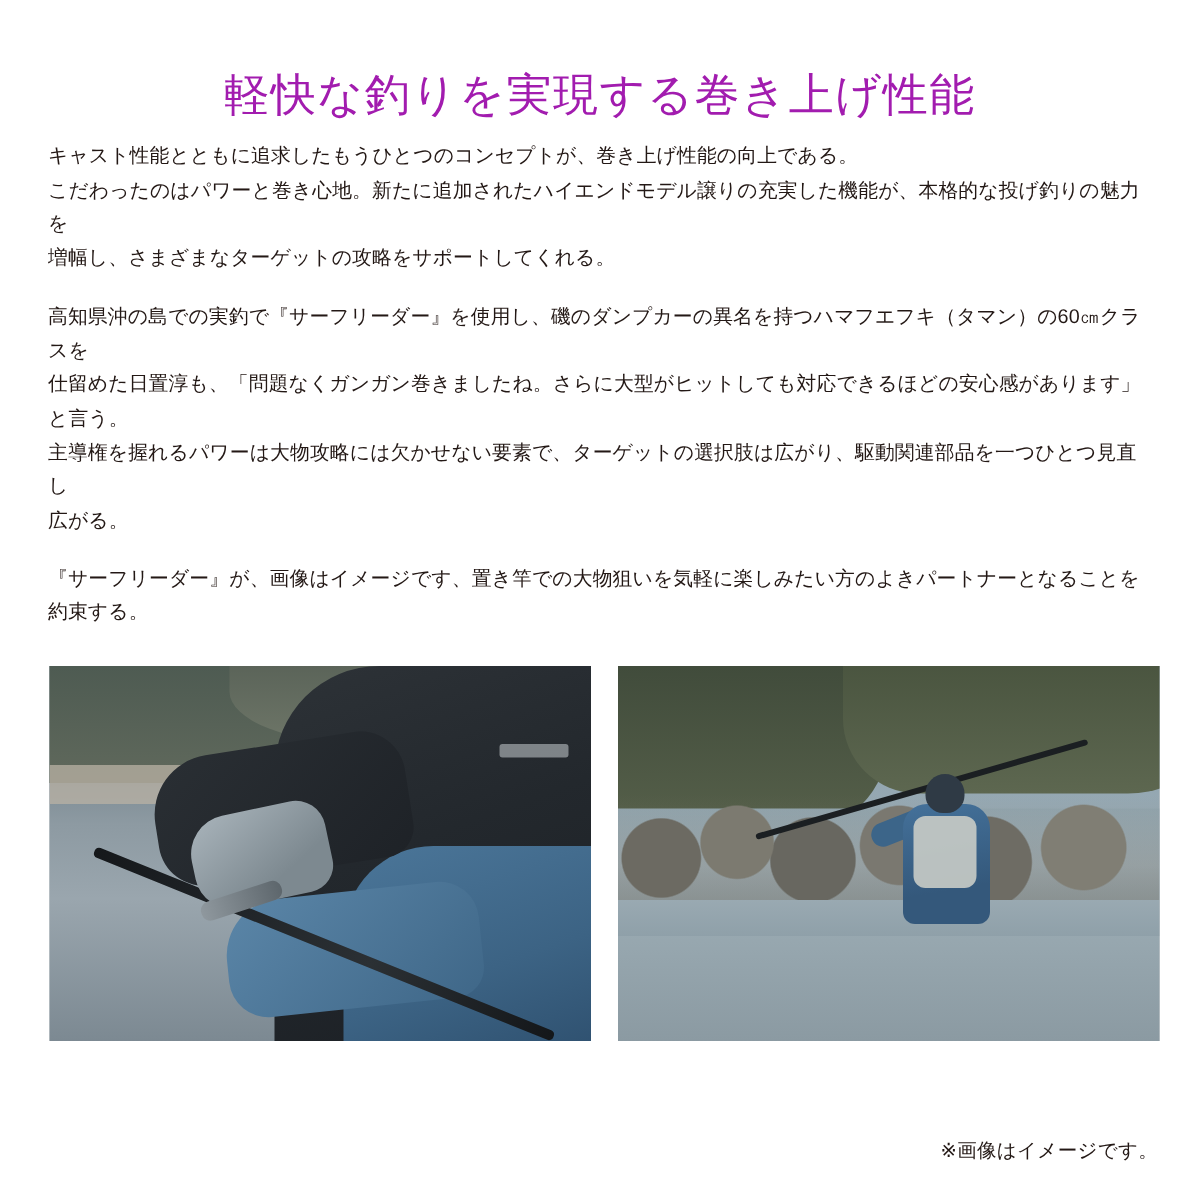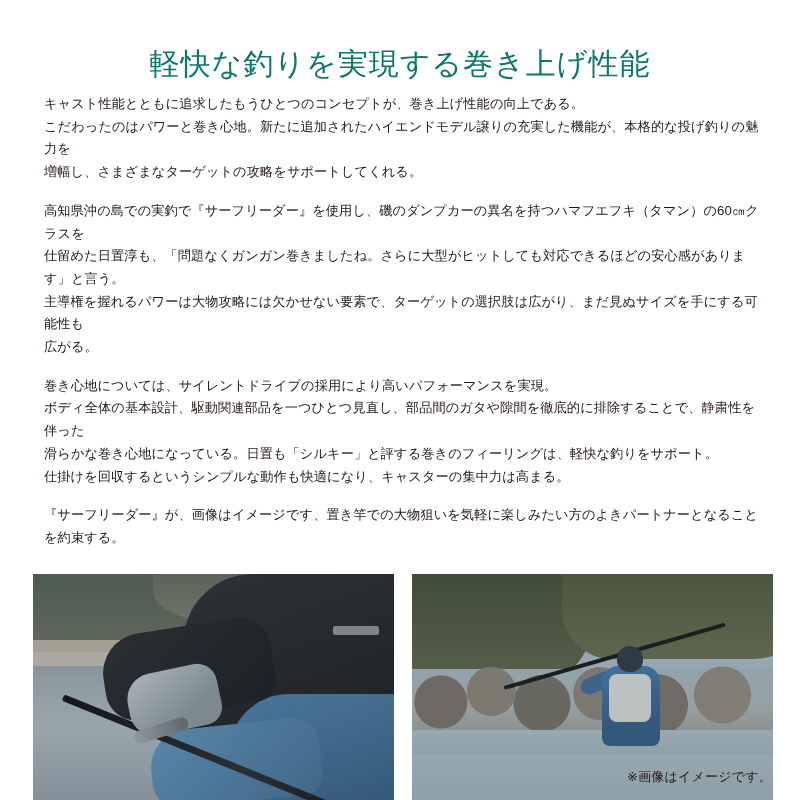--- a/index.html
+++ b/index.html
@@ -19,34 +19,34 @@
     width: 800px;
     height: 800px;
     box-sizing: border-box;
     padding: 0 28px;
   }
   .heading {
     text-align: center;
     font-size: 30px;
     font-weight: 400;
     letter-spacing: 1px;
-    color: #0f766e;
+    color: #a21caf;
     margin: 0;
     padding-top: 44px;
     padding-bottom: 10px;
     line-height: 1.3;
   }
   .body-copy {
     padding: 0 4px;
   }
   .para {
     font-size: 13.2px;
     line-height: 1.72;
     color: #231815;
-    margin: 0 0 16px 12px;
+    margin: 0 0 16px 0;
     letter-spacing: 0.1px;
   }
   .para:last-child {
     margin-bottom: 0;
   }
   .figures {
     display: flex;
     gap: 18px;
     margin-top: 24px;
     padding: 0 5px;
@@ -57,21 +57,21 @@
   .photo {
     width: 361px;
     height: 250px;
     overflow: hidden;
     position: relative;
     background: #7f8b93;
   }
   .disclaimer {
     position: absolute;
     right: 28px;
-    bottom: 14px;
+    bottom: 24px;
     font-size: 13px;
     color: #231815;
     letter-spacing: 0.2px;
   }
 
   
   .p1-sea {
     position: absolute; left: 0; top: 0; width: 100%; height: 100%;
     background: linear-gradient(180deg, #5f6f77 0%, #6b7b84 18%, #8d9aa2 42%, #9aa6ae 62%, #7c8992 100%);
   }
@@ -194,26 +194,22 @@
 <div class="page">
 
   <h1 class="heading">軽快な釣りを実現する巻き上げ性能</h1>
 
   <div class="body-copy">
     <p class="para" style="white-space:pre-line">キャスト性能とともに追求したもうひとつのコンセプトが、巻き上げ性能の向上である。
 こだわったのはパワーと巻き心地。新たに追加されたハイエンドモデル譲りの充実した機能が、本格的な投げ釣りの魅力を
 増幅し、さまざまなターゲットの攻略をサポートしてくれる。</p>
     <p class="para" style="white-space:pre-line">高知県沖の島での実釣で『サーフリーダー』を使用し、磯のダンプカーの異名を持つハマフエフキ（タマン）の60㎝クラスを
 仕留めた日置淳も、「問題なくガンガン巻きましたね。さらに大型がヒットしても対応できるほどの安心感があります」と言う。
-主導権を握れるパワーは大物攻略には欠かせない要素で、ターゲットの選択肢は広がり、まだ見ぬサイズを手にする可能性も
+主導権を握れるパワーは大物攻略には欠かせない要素で、ターゲットの選択肢は広がり、駆動関連部品を一つひとつ見直し
 広がる。</p>
-    <p class="para" style="white-space:pre-line">巻き心地については、サイレントドライブの採用により高いパフォーマンスを実現。
-ボディ全体の基本設計、駆動関連部品を一つひとつ見直し、部品間のガタや隙間を徹底的に排除することで、静粛性を伴った
-滑らかな巻き心地になっている。日置も「シルキー」と評する巻きのフィーリングは、軽快な釣りをサポート。
-仕掛けを回収するというシンプルな動作も快適になり、キャスターの集中力は高まる。</p>
     <p class="para" style="white-space:pre-line">『サーフリーダー』が、画像はイメージです、置き竿での大物狙いを気軽に楽しみたい方のよきパートナーとなることを約束する。</p>
   </div>
 
   <div class="figures">
 
     <figure class="figure" style="margin:0">
       <div class="photo">
         <span class="p1-sea"></span>
         <span class="p1-hill"></span>
         <span class="p1-hill2"></span>

